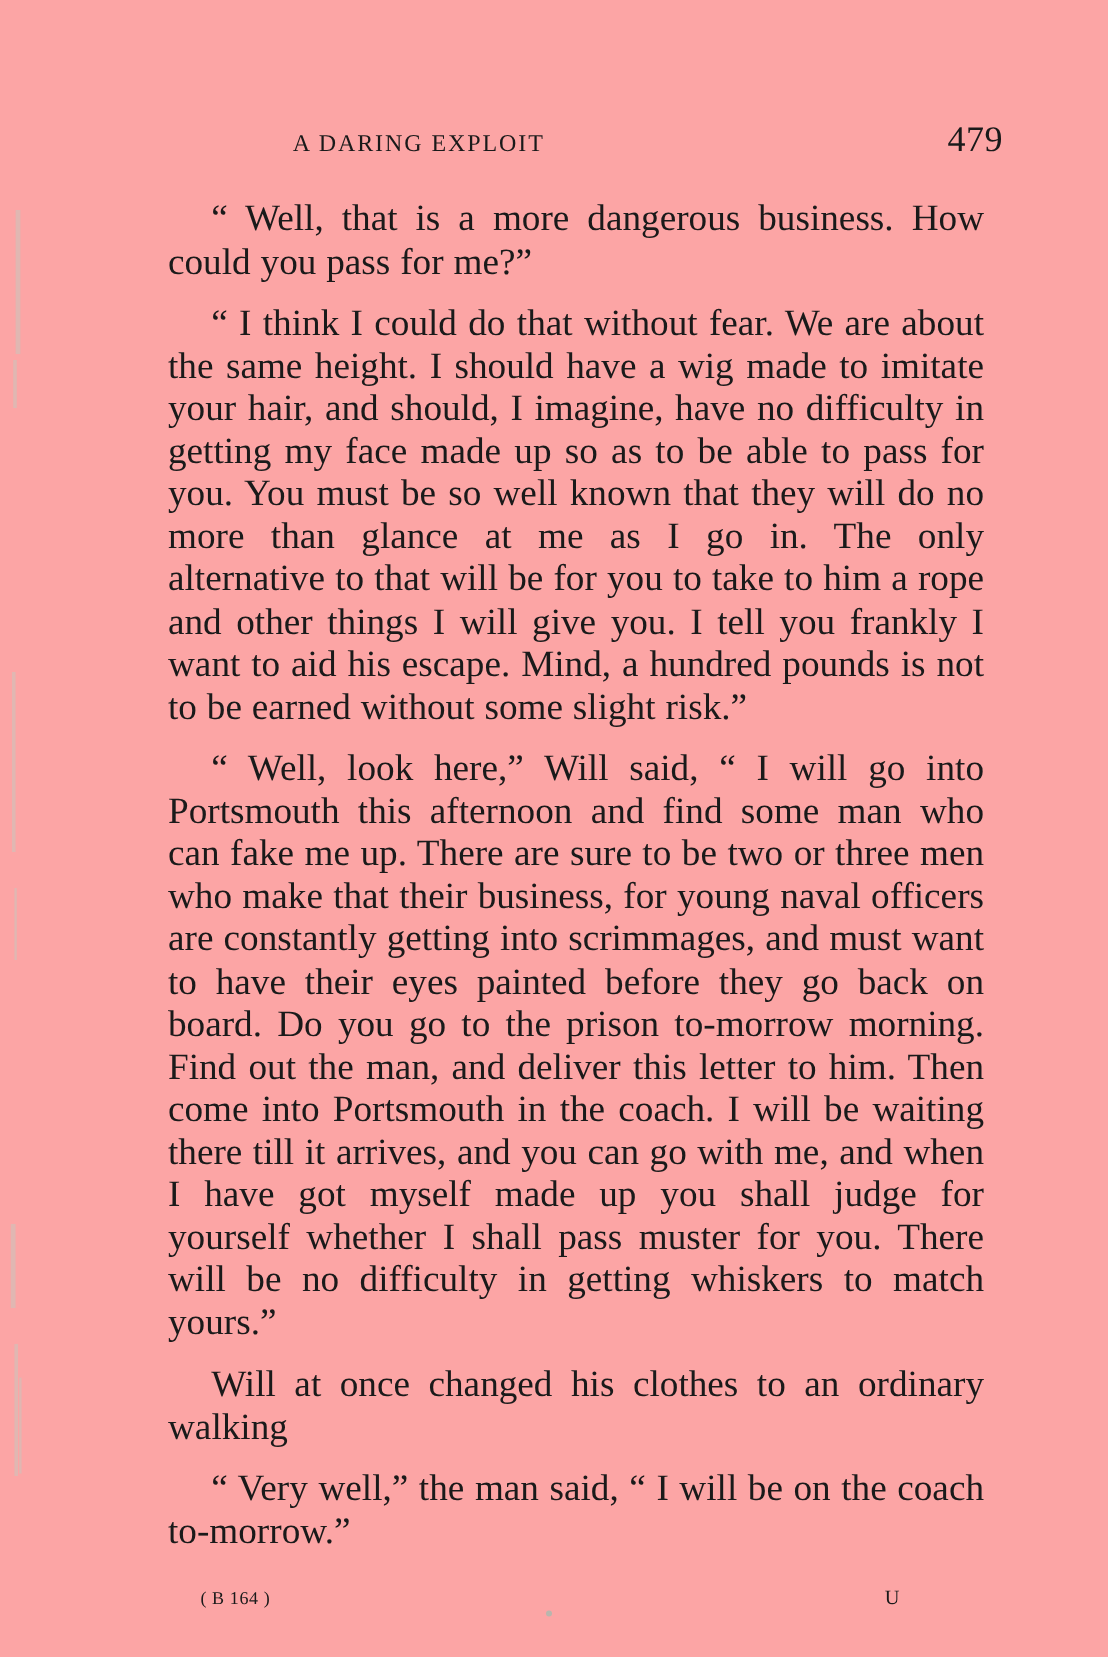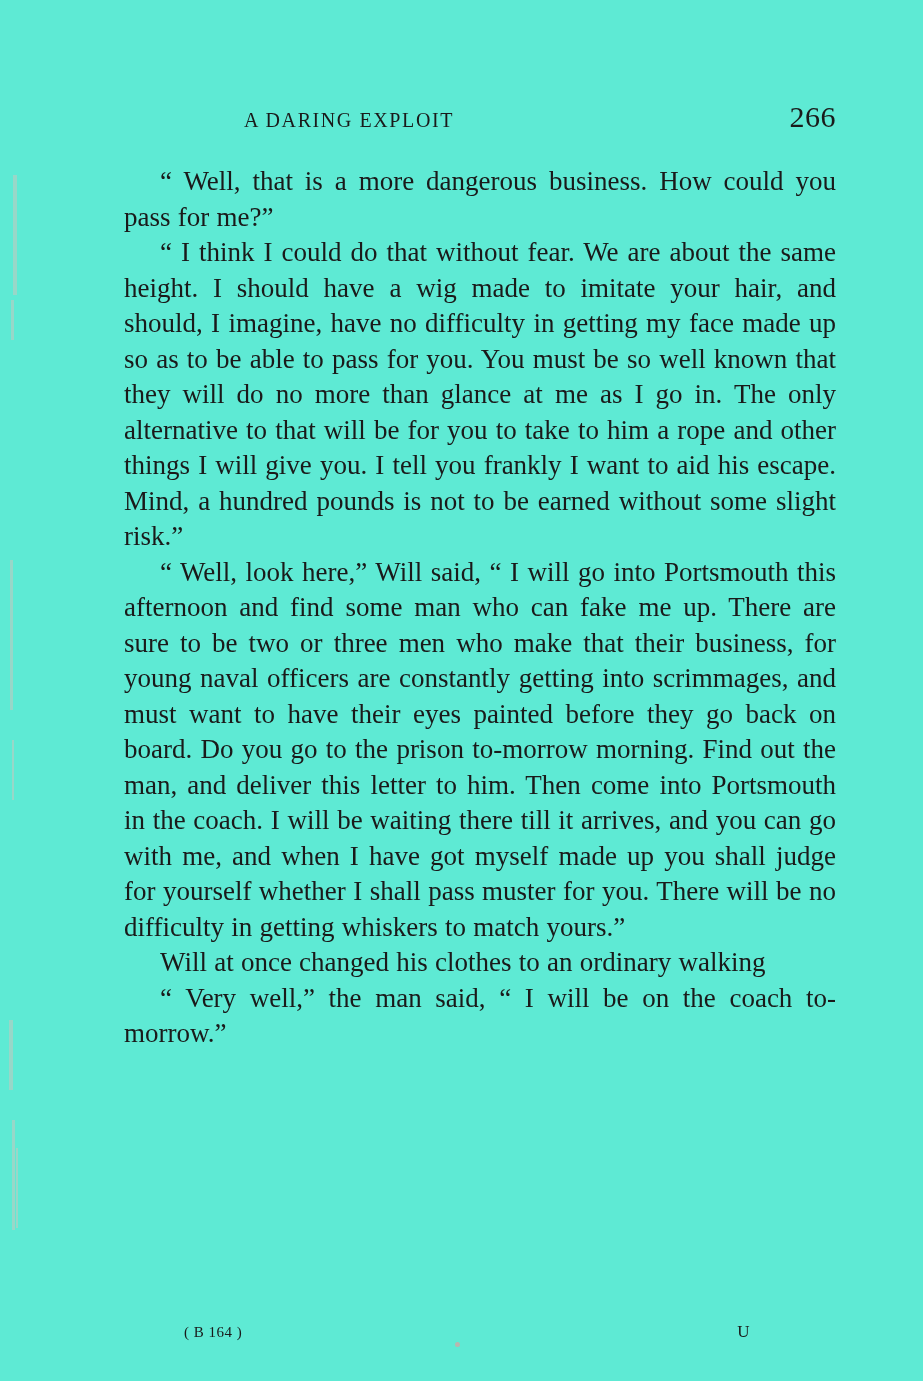--- a/index.html
+++ b/index.html
@@ -12,21 +12,21 @@
     height: 1381px;
     position: relative;
     font-family: "Liberation Serif", serif;
     color: #1a1a1a;
     overflow: hidden;
   }
 
   .page {
     position: absolute;
     inset: 0;
-    background: #5eead4;
+    background: #fca5a5;
   }
 
   
   .scan-edge {
     position: absolute;
     left: 0;
     top: 0;
     width: 30px;
     height: 100%;
     pointer-events: none;
@@ -63,41 +63,41 @@
     font-variant: small-caps;
     text-transform: uppercase;
     margin-left: 120px;
   }
   .page-number {
     font-size: 30px;
     letter-spacing: .5px;
   }
 
   .body-text p {
-    margin: 0;
-    font-size: 27px;
+    margin: 16px;
+    font-size: 31px;
     line-height: 35.5px;
     text-align: justify;
     text-indent: 36px;
     hyphens: none;
     word-spacing: .5px;
   }
 
   footer.page-foot {
     position: absolute;
     left: 0;
     right: 0;
     top: 1222px;
     display: flex;
     justify-content: space-between;
     align-items: baseline;
     font-size: 15px;
     letter-spacing: .5px;
   }
-  .signature-left { margin-left: 60px; text-align: right; }
+  .signature-left { margin-left: 43px; text-align: right; }
   .signature-right { margin-right: 86px; font-size: 17px; }
 
   .foot-dot {
     position: absolute;
     left: 455px;
     top: 1342px;
     width: 5px;
     height: 5px;
     border-radius: 50%;
     background: #b9b6ae;
@@ -115,21 +115,21 @@
     <div class="scan-mark m4"></div>
     <div class="scan-mark m5"></div>
     <div class="scan-mark m6"></div>
     <div class="scan-mark m7"></div>
   </div>
 
   <div class="content">
 
     <header class="running-head">
       <span class="head-title">A DARING EXPLOIT</span>
-      <span class="page-number">266</span>
+      <span class="page-number">479</span>
     </header>
 
     <div class="body-text">
       <p>“ Well, that is a more dangerous business.   How could you pass for me?”</p>
       <p>“ I think I could do that without fear.   We are about the same height.   I should have a wig made to imitate your hair, and should, I imagine, have no difficulty in getting my face made up so as to be able to pass for you.   You must be so well known that they will do no more than glance at me as I go in.   The only alternative to that will be for you to take to him a rope and other things I will give you.   I tell you frankly I want to aid his escape.   Mind, a hundred pounds is not to be earned without some slight risk.”</p>
       <p>“ Well, look here,” Will said, “ I will go into Portsmouth this afternoon and find some man who can fake me up.   There are sure to be two or three men who make that their business, for young naval officers are constantly getting into scrimmages, and must want to have their eyes painted before they go back on board.   Do you go to the prison to-morrow morning.   Find out the man, and deliver this letter to him.   Then come into Portsmouth in the coach.   I will be waiting there till it arrives, and you can go with me, and when I have got myself made up you shall judge for yourself whether I shall pass muster for you.   There will be no difficulty in getting whiskers to match yours.”</p>
       <p>Will at once changed his clothes to an ordinary walking</p>
       <p>“ Very well,” the man said, “ I will be on the coach to-morrow.”</p>
     </div>
 

